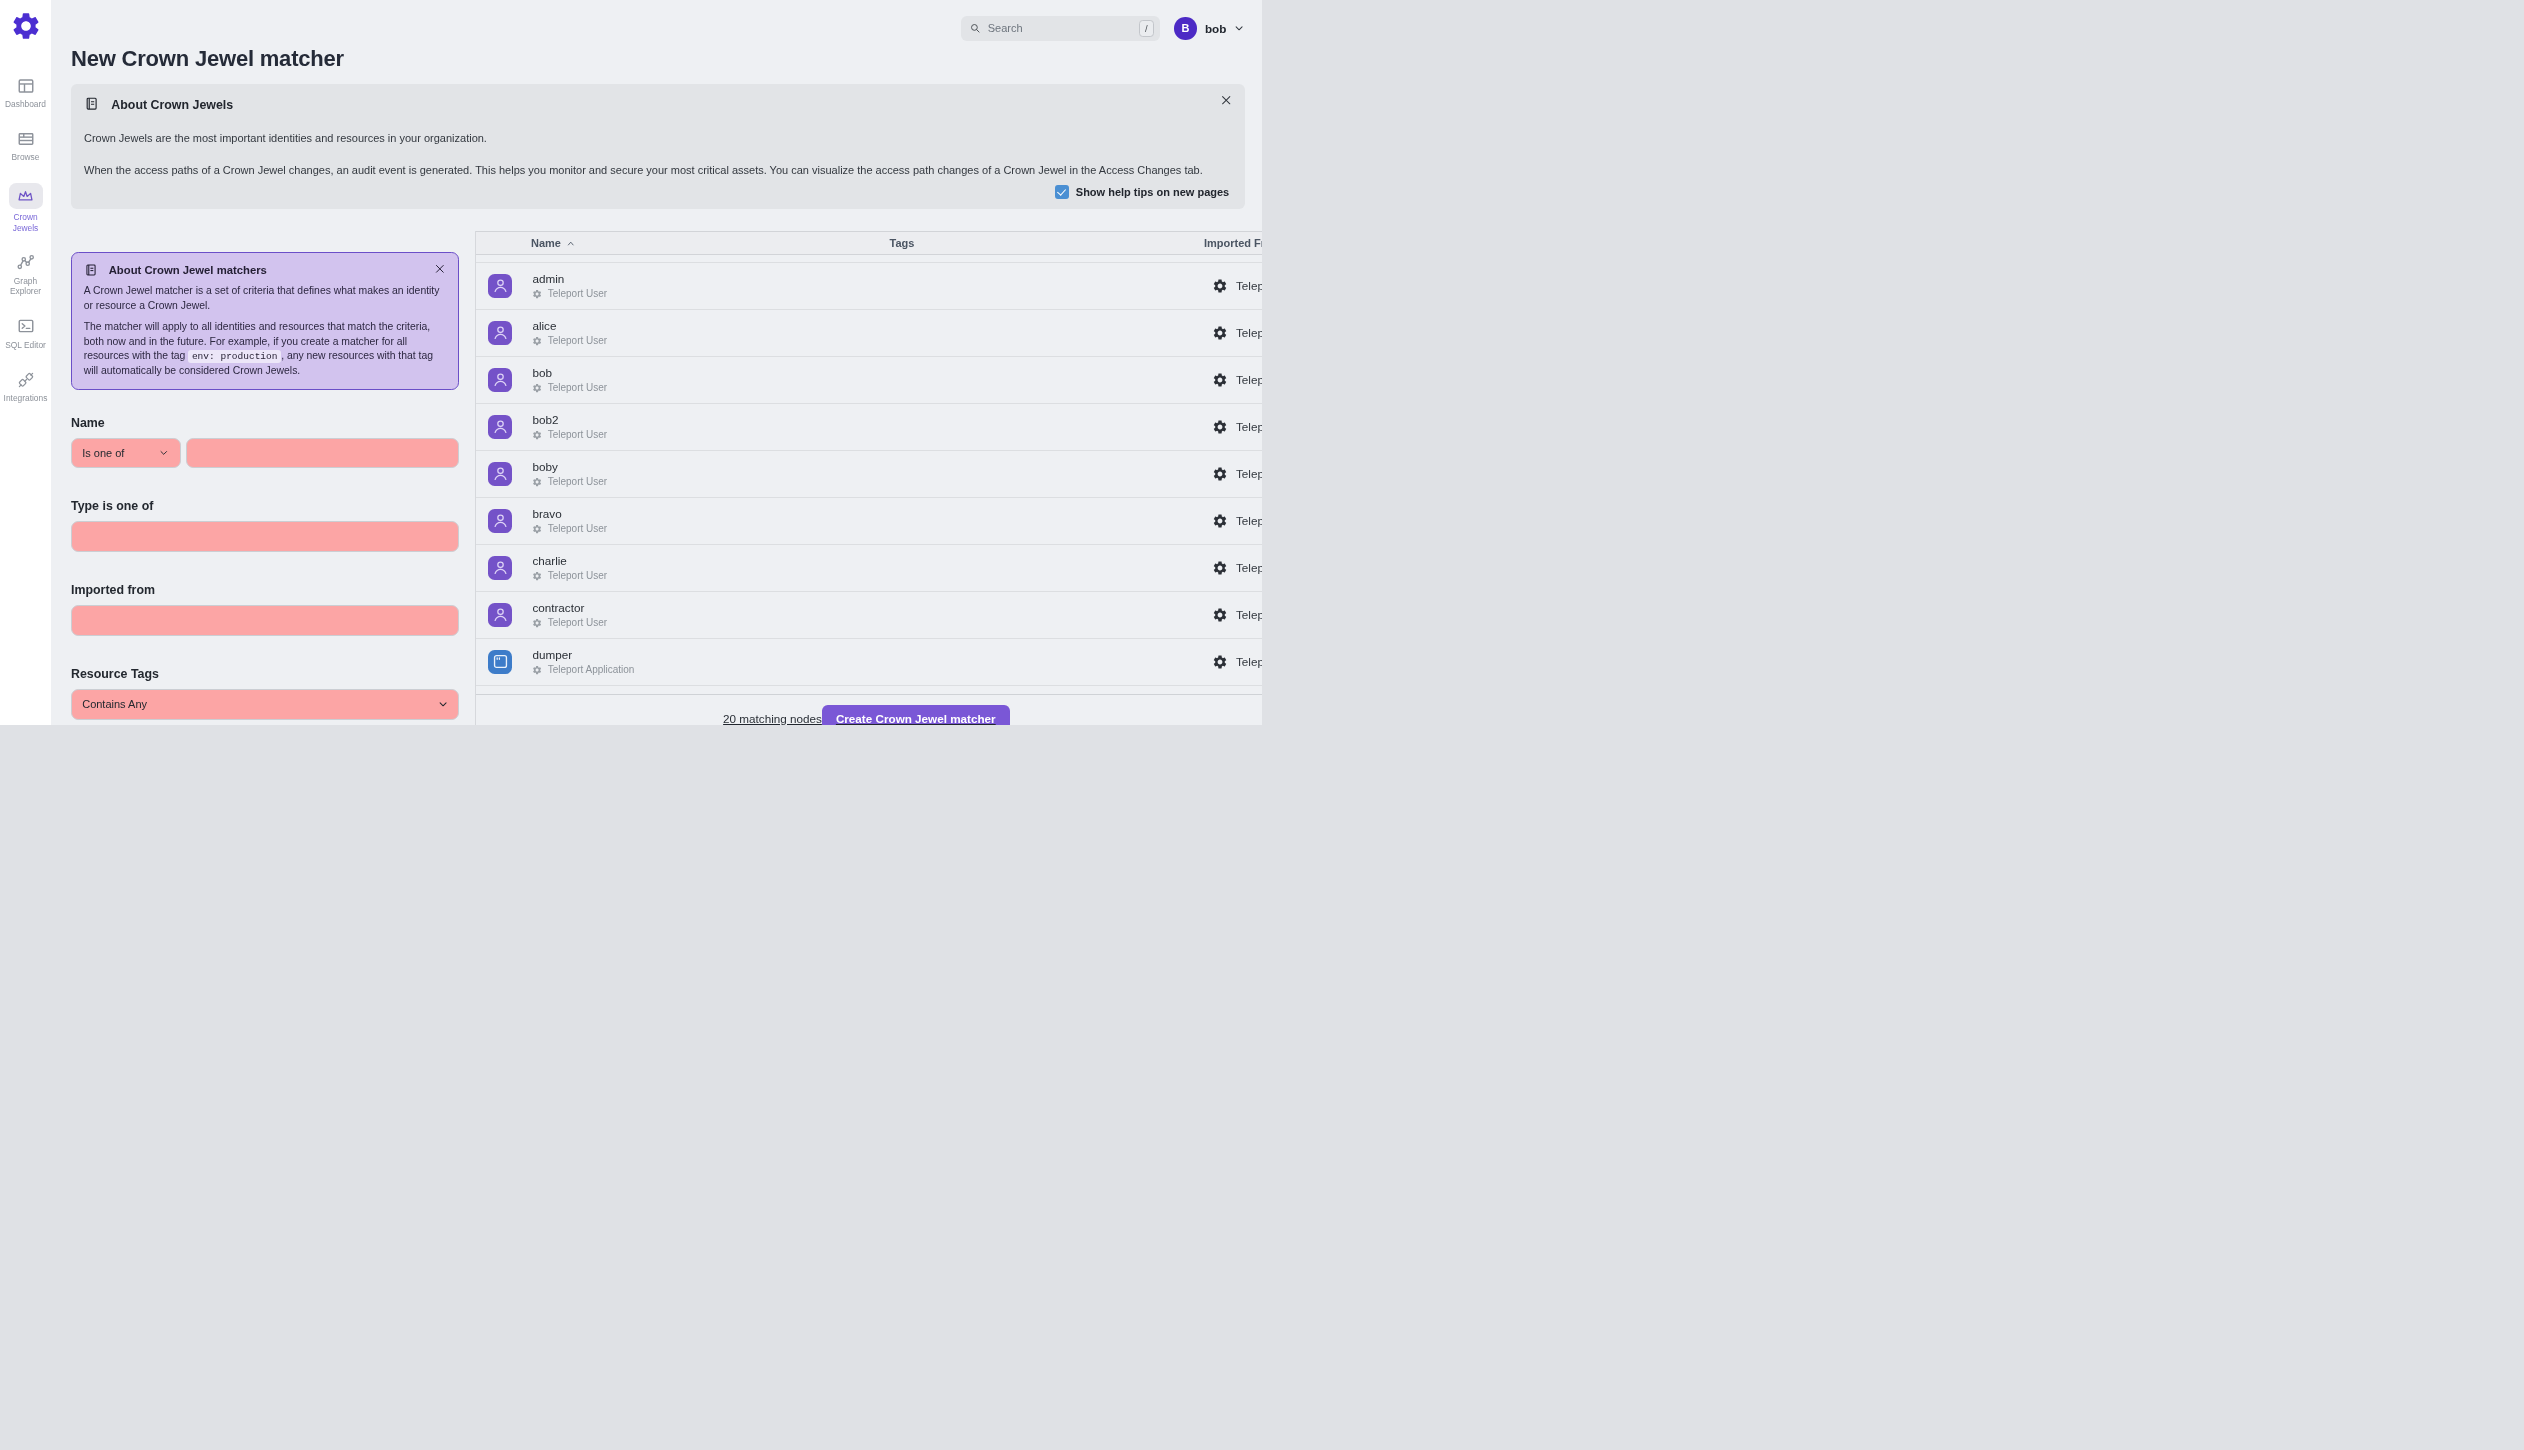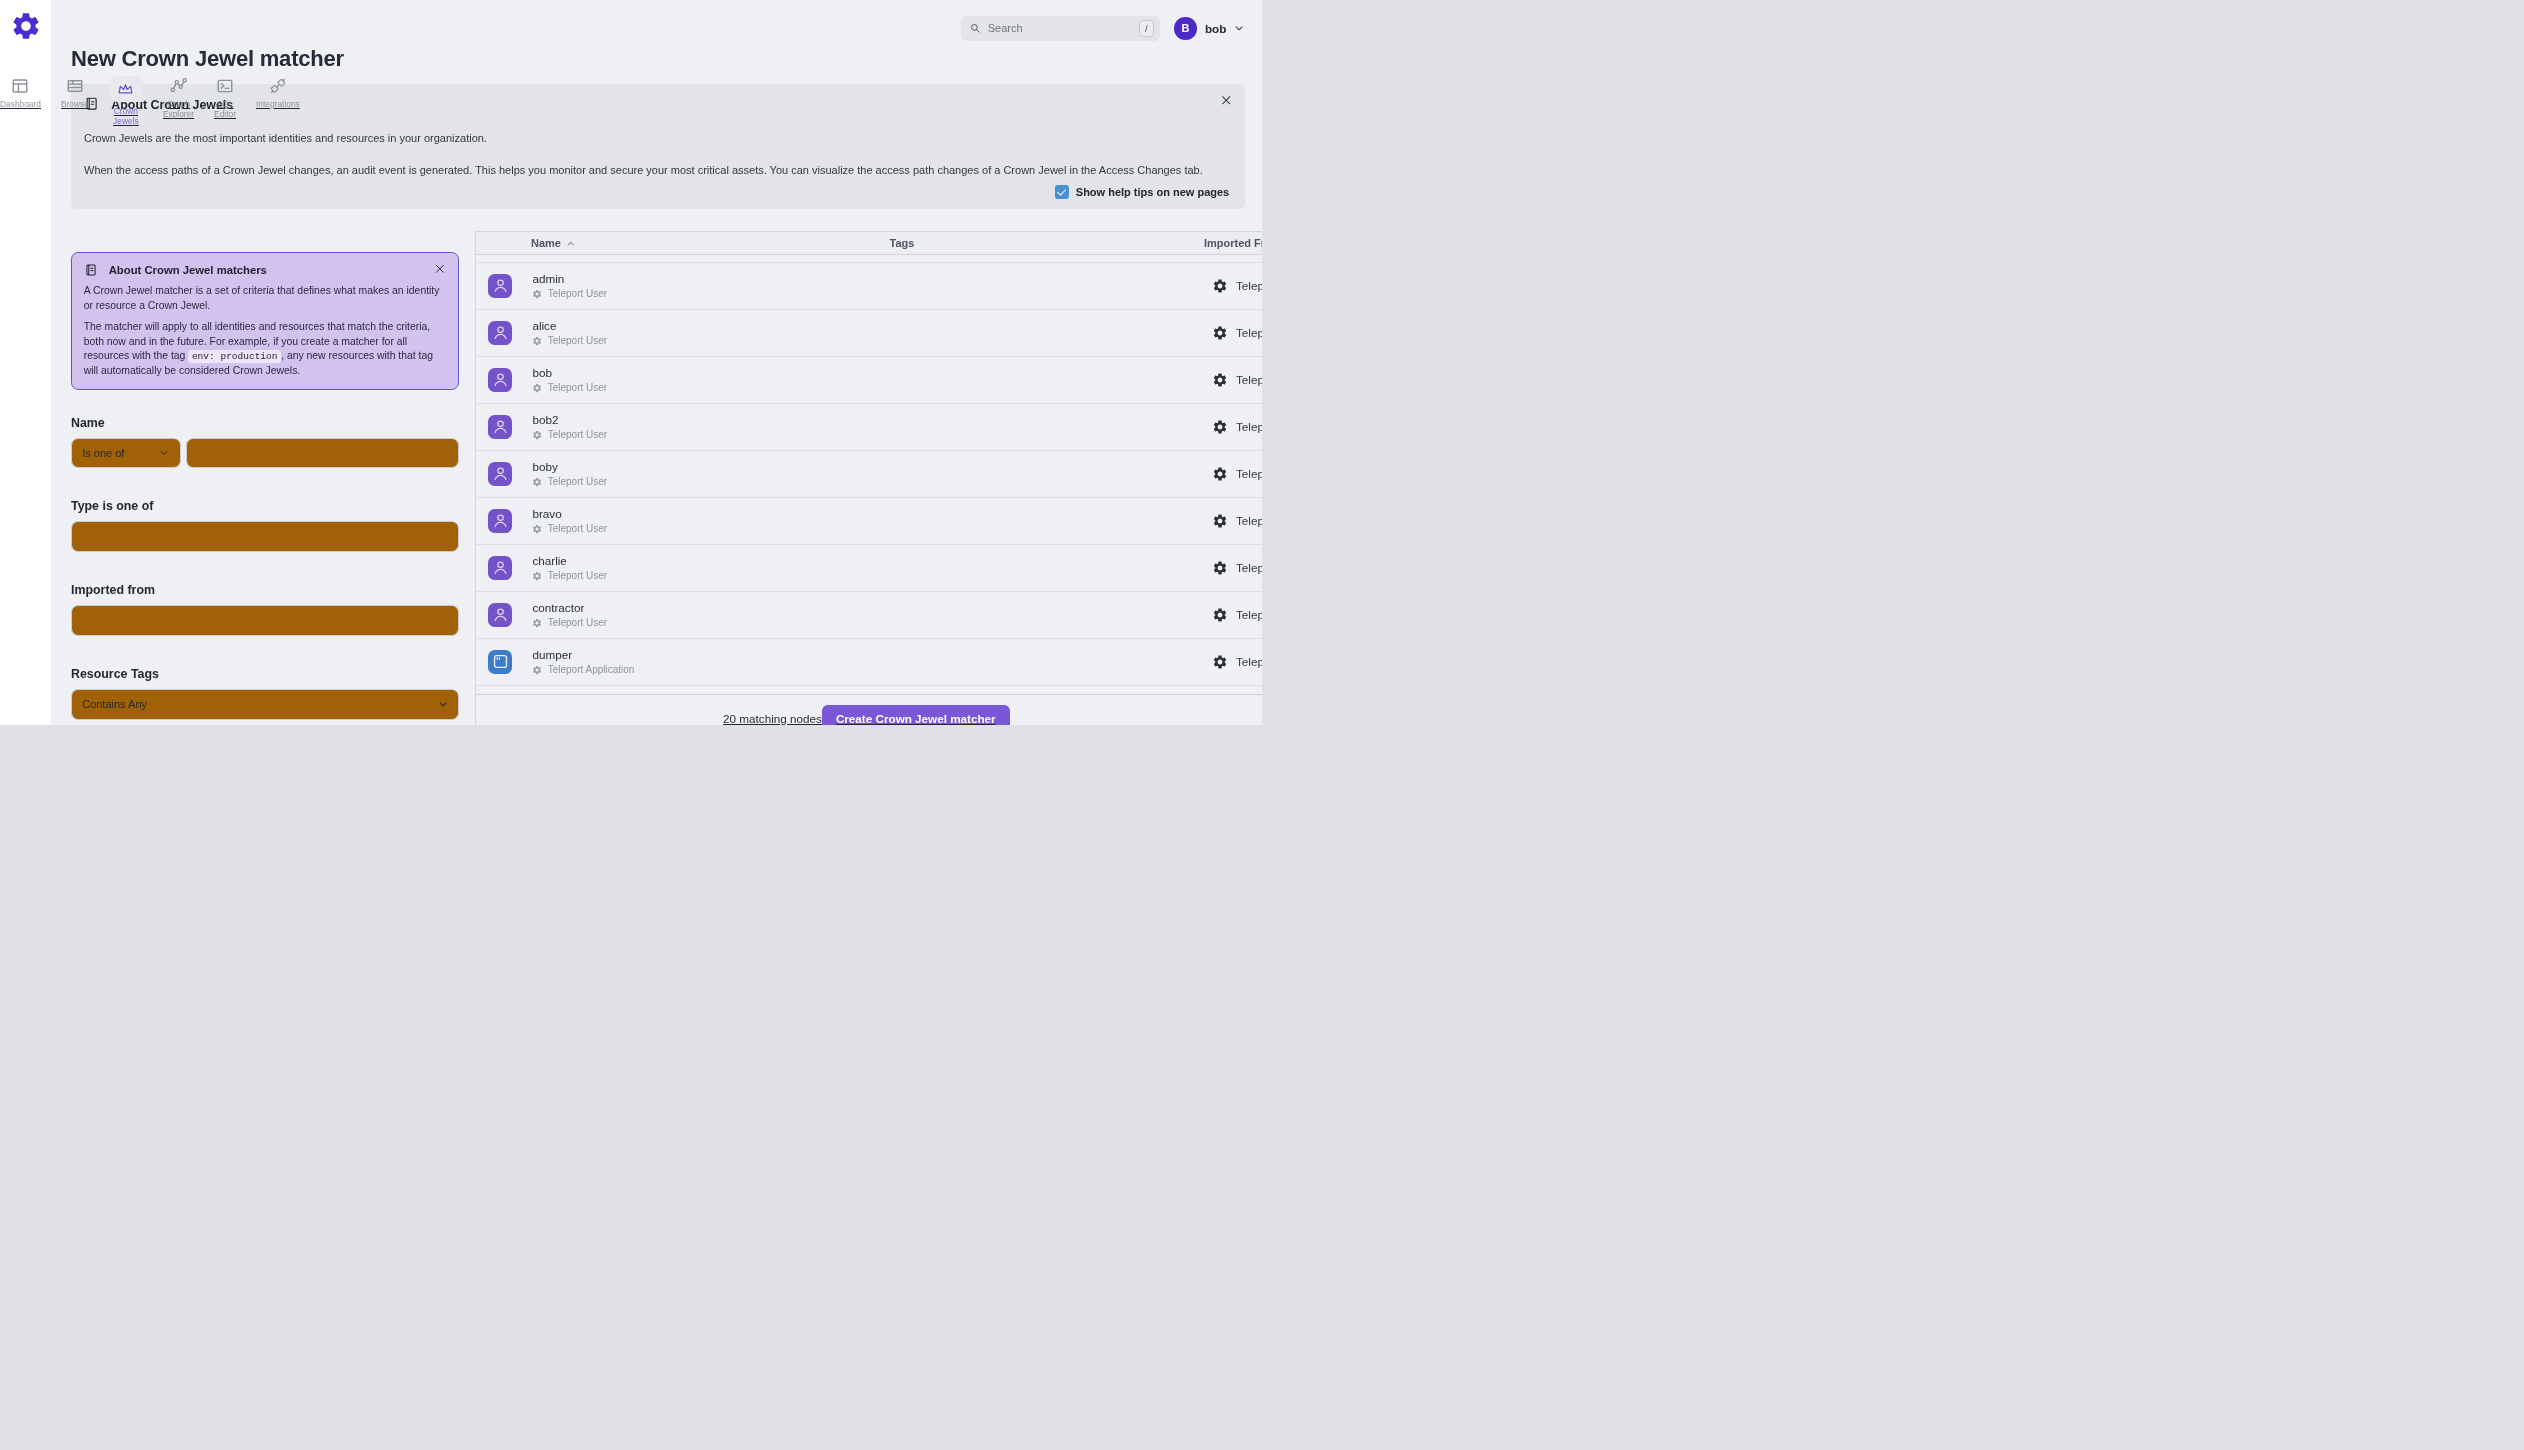--- a/index.html
+++ b/index.html
@@ -3,21 +3,21 @@
 <meta charset="utf-8">
 <style>
   * { box-sizing: border-box; margin: 0; padding: 0; }
   html,body { background:#dfe1e5; }
   body { font-family:"Liberation Sans", sans-serif; }
   .app { position:relative; width:1262px; height:725px; background:#eef0f3; display:flex; overflow:hidden; color:#21262e; }
 
   
   .sidebar { width:51px; background:#ffffff; flex:0 0 51px; display:flex; flex-direction:column; align-items:center; padding-top:10.2px; z-index:5; }
   .logo { width:32px; height:32px; display:flex; align-items:center; justify-content:center; }
-  .nav { margin-top:34px; display:flex; flex-direction:row; align-items:flex-start; gap:20px; width:100%;text-decoration:underline; }
+  .nav { margin-top:34px; display:flex; flex-direction:column; align-items:flex-start; gap:20px; width:100%; }
   .nav-item { display:flex; flex-direction:column; align-items:center; gap:3.7px; width:100%; cursor:pointer; }
   .nav-item .ic { width:19px; height:19px; display:flex; align-items:center; justify-content:center; }
   .nav-item .lbl { font-size:8.4px; color:#8d929a; text-align:center; line-height:1.25; }
   .nav-item.active .pill { background:#e8e8ed; border-radius:7.3px; width:34px; height:26px; display:flex; align-items:center; justify-content:center; }
   .nav-item.active .lbl { color:#7a68d8; }
   .corner-shape { position:absolute; left:0; bottom:0; width:11px; height:8.8px; background:#1d2737; border-top-right-radius:7.3px; }
 
   
   .main { flex:1; display:flex; flex-direction:column; min-width:0; position:relative; }
   .topbar { display:flex; justify-content:flex-end; align-items:center; gap:14.6px; padding:14.6px 17.5px 0 0; height:42px; }
@@ -46,21 +46,21 @@
   .form-col { width:425px; flex:0 0 425px; border-right:0.7px solid #d6d8dc; padding:20.5px 17.5px 0 20px; overflow:hidden; }
 
   .mbox { position:relative; background:#d2c3ee; border:1.1px solid #6b4fc8; border-radius:7.3px; padding:10.2px 11.7px 11px 11.7px; width:388px; }
   .mbox-head { display:flex; align-items:center; gap:11px; }
   .mbox-head .t { font-size:11.3px; font-weight:bold; color:#231e33; }
   .mbox p { font-size:10.4px; color:#2c2740; margin-top:7.3px; line-height:1.38; }
   .code-chip { font-family:"Liberation Mono", monospace; font-size:9.5px; background:#ece6f8; border-radius:2.9px; padding:0.7px 3.7px; color:#272235; white-space:nowrap; }
 
   .f-label { font-size:12.4px; font-weight:bold; color:#23282f; }
   .name-row { display:flex; gap:5.1px; margin-top:8px; width:388px; }
-  .select, .t-input { background:#a16207; border:0.7px solid #cbced3; border-radius:7.3px; height:31px; font-size:11px; color:#23282f; }
+  .select, .t-input { background:#fca5a5; border:0.7px solid #cbced3; border-radius:7.3px; height:31px; font-size:11px; color:#23282f; }
   .select { position:relative; display:flex; align-items:center; padding:0 10.2px; cursor:pointer; }
   .select .chev { position:absolute; }
   .sel-name { width:110px; height:30px; }
   .sel-name .chev { right:11.7px; }
   .inp-name { flex:1; height:30px; }
   .t-input { width:388px; margin-top:8px; }
   .sec { margin-top:31px; }
   .sec-name { margin-top:26px; }
   .sel-tags { width:388px; margin-top:8px; }
   .sel-tags .chev { right:10.2px; }

